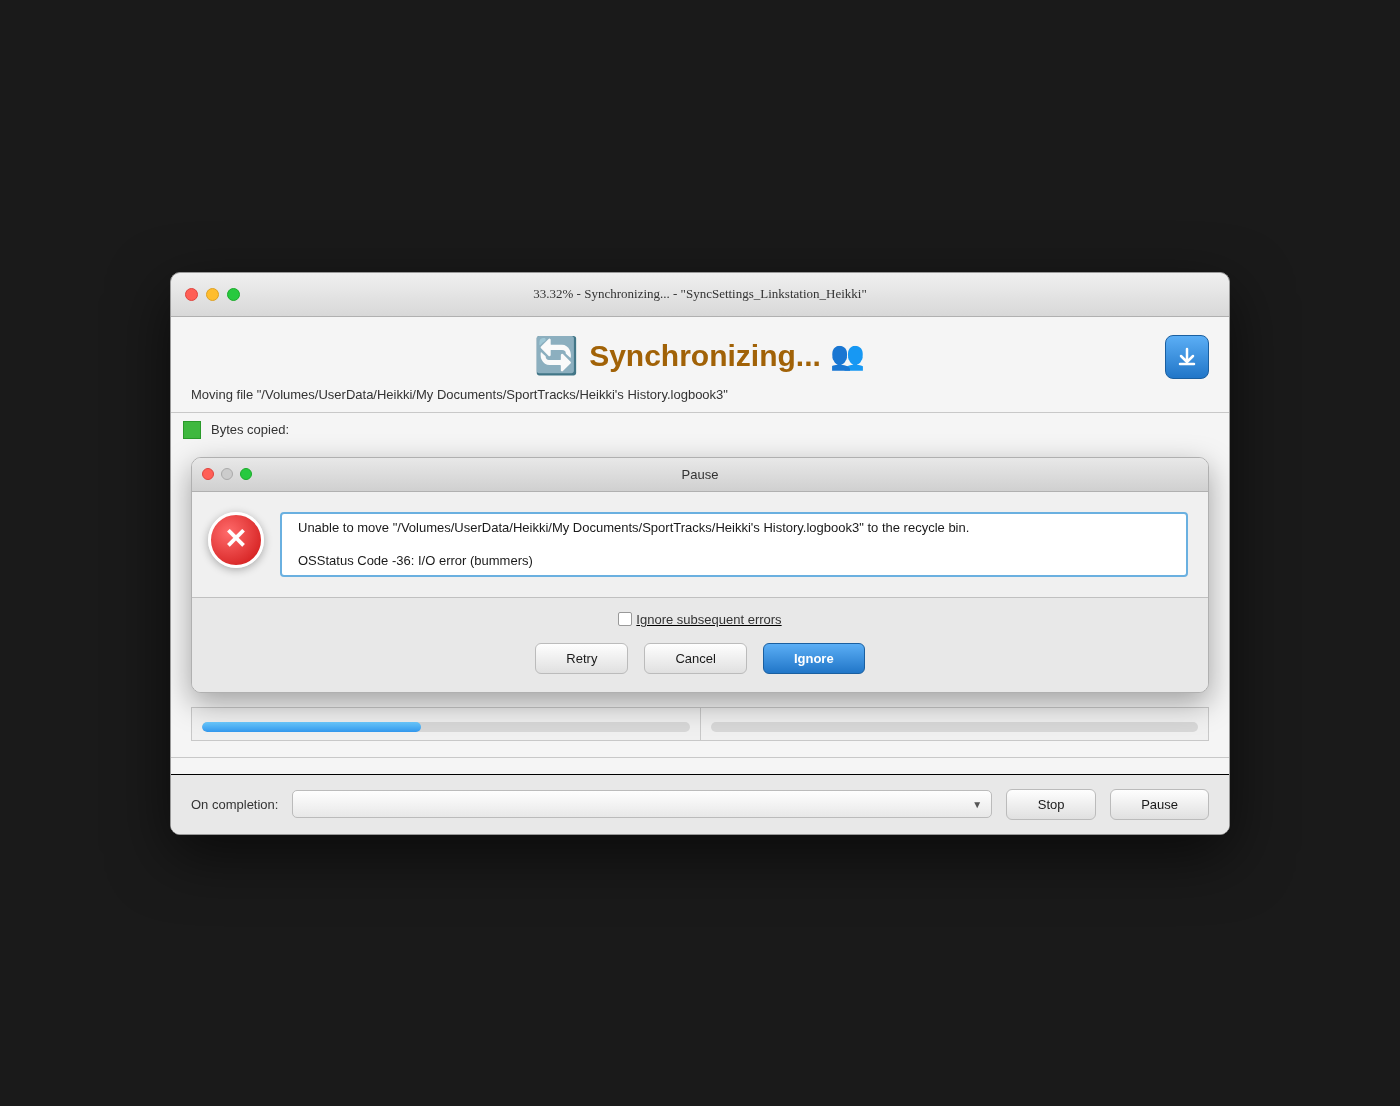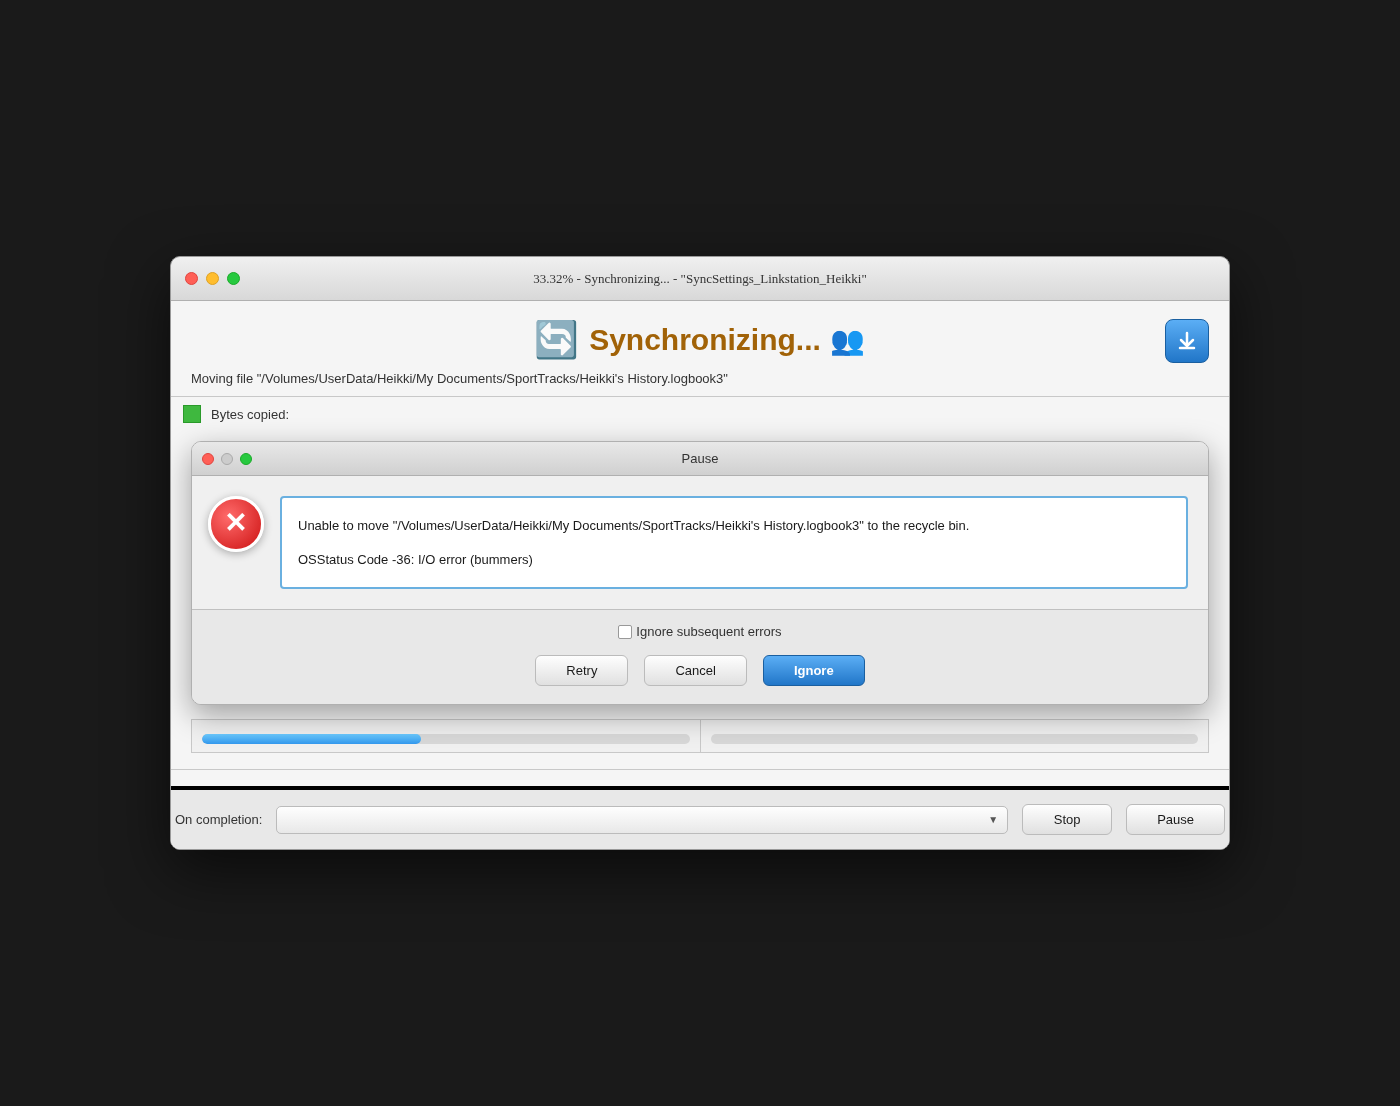--- a/index.html
+++ b/index.html
@@ -201,21 +201,21 @@
       color: white;
       font-size: 28px;
       font-weight: bold;
       line-height: 1;
       margin-top: -2px;
     }
 
     .error-message-box {
       border: 2px solid #6ab0e0;
       border-radius: 4px;
-      padding: 18px 16px;
+      padding: 4px 16px;
       background: white;
       flex: 1;
     }
     .error-main-text {
       font-size: 13px;
       color: #1a1a1a;
       line-height: 1.5;
       margin-bottom: 14px;
     }
     .error-code-text {
@@ -228,20 +228,21 @@
     .error-footer {
       background: #e8e8e8;
       padding: 14px 20px 18px;
     }
     .ignore-row {
       display: flex;
       align-items: center;
       justify-content: center;
       gap: 4px;
       margin-bottom: 16px;
+      text-decoration: underline;
     }
     .ignore-checkbox {
       width: 14px;
       height: 14px;
       border: 1px solid #999;
       background: white;
       border-radius: 2px;
       cursor: pointer;
       flex-shrink: 0;
     }
@@ -301,22 +302,22 @@
       border-radius: 5px;
     }
     .prog-bar-empty {
       height: 100%;
       background: transparent;
     }
 
     
     .bottom-bar {
       background: #e8e8e8;
-      border-top: 4px solid #000000;
-      padding: 14px 4px;
+      border-top: 1px solid #000000;
+      padding: 14px 20px;
       display: flex;
       align-items: center;
       gap: 14px;
       margin-top: 16px;
     }
     .completion-label {
       font-size: 13px;
       color: #333;
       white-space: nowrap;
     }

